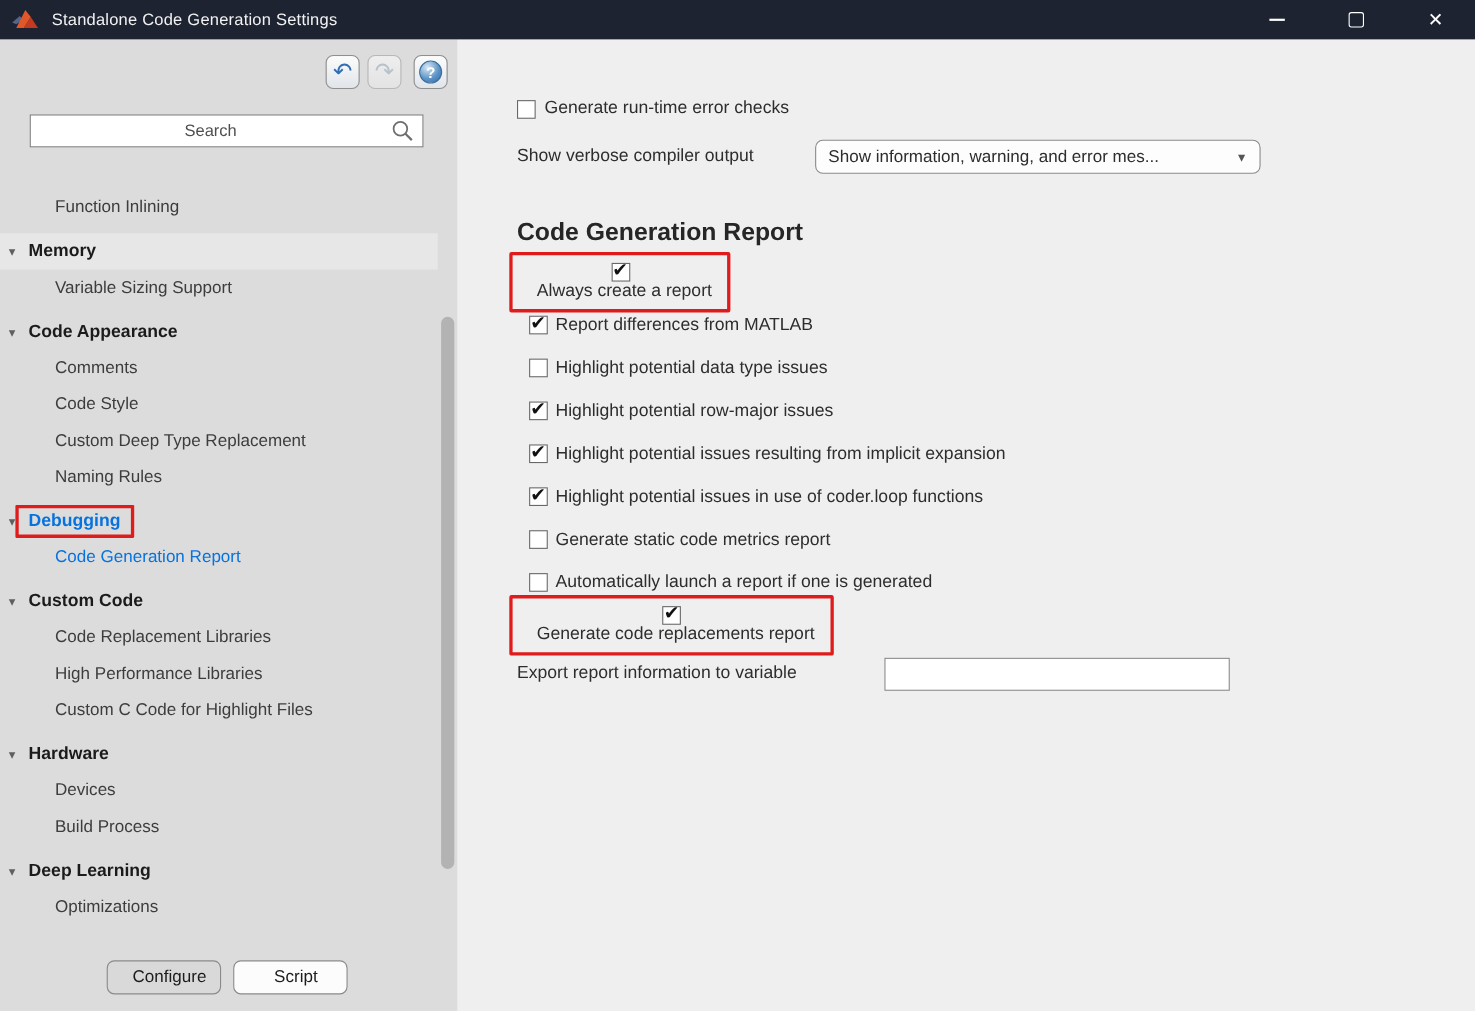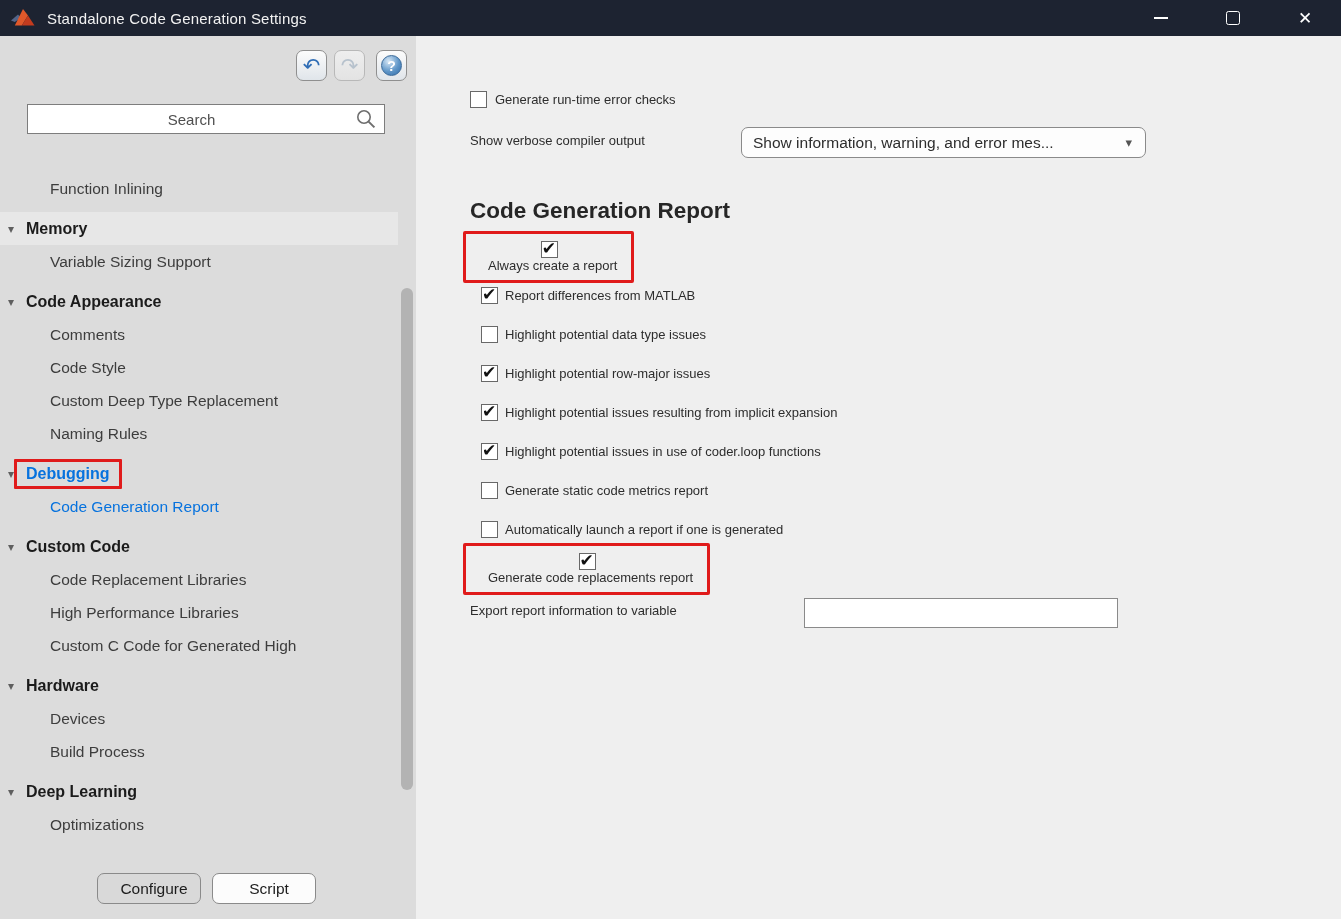--- a/index.html
+++ b/index.html
@@ -48,21 +48,21 @@
   .nav-row.header.blue{color:#0672de;}
   .tri{color:#5f5f5f;font-size:12px;width:12px;margin-right:6px;font-weight:normal;}
   .red-inline{border:3px solid #e01b1b;padding:3px 9px;margin:-6px -12px;border-radius:1px;}
   
   .side-btn{position:absolute;width:104px;height:31px;border:1px solid #8a8a8a;border-radius:7px;
     font-size:15.5px;color:#1c1c1c;display:flex;align-items:center;justify-content:center;box-sizing:border-box;padding-left:10px;}
   #configure-btn{left:97px;top:837px;background:#d9d9d9;}
   #script-btn{left:212px;top:837px;background:#fcfcfc;}
   .scroll-thumb{position:absolute;right:3px;top:252px;width:12px;height:502px;background:#b3b3b3;border-radius:6px;}
   
-  .mlabel{font-size:13px;color:#2d2d2d;}
+  .mlabel{font-size:16px;color:#2d2d2d;}
   .cb{width:17px;height:17px;background:#fff;border:1px solid #686868;box-sizing:border-box;position:relative;flex-shrink:0;}
   .cb.checked::after{content:"\2714";position:absolute;left:0px;top:-4px;font-size:17px;font-weight:bold;color:#111;
     font-family:"DejaVu Sans",sans-serif;}
   #runtime-row{position:absolute;left:54px;top:53px;display:flex;align-items:center;height:20px;}
   #runtime-row .mlabel{margin-left:8px;}
   #verbose-label{position:absolute;left:54px;top:97px;}
   .dropdown{position:absolute;left:325px;top:91px;width:405px;height:31px;background:#fdfdfd;
     border:1px solid #8a8a8a;border-radius:7px;box-sizing:border-box;display:flex;align-items:center;
     font-size:15.5px;color:#2d2d2d;padding:0 30px 0 11px;}
   .dd-arrow{position:absolute;right:13px;top:7px;color:#555;font-size:13px;}
@@ -163,21 +163,21 @@
           <span class="tri">▾</span>
           <span>Custom Code</span>
         </div>
         <div class="nav-row child">
           <span>Code Replacement Libraries</span>
         </div>
         <div class="nav-row child">
           <span>High Performance Libraries</span>
         </div>
         <div class="nav-row child">
-          <span>Custom C Code for Generated High</span>
+          <span>Custom C Code for Highlight Files</span>
         </div>
         <div class="nav-row header">
           <span class="tri">▾</span>
           <span>Hardware</span>
         </div>
         <div class="nav-row child">
           <span>Devices</span>
         </div>
         <div class="nav-row child">
           <span>Build Process</span>

